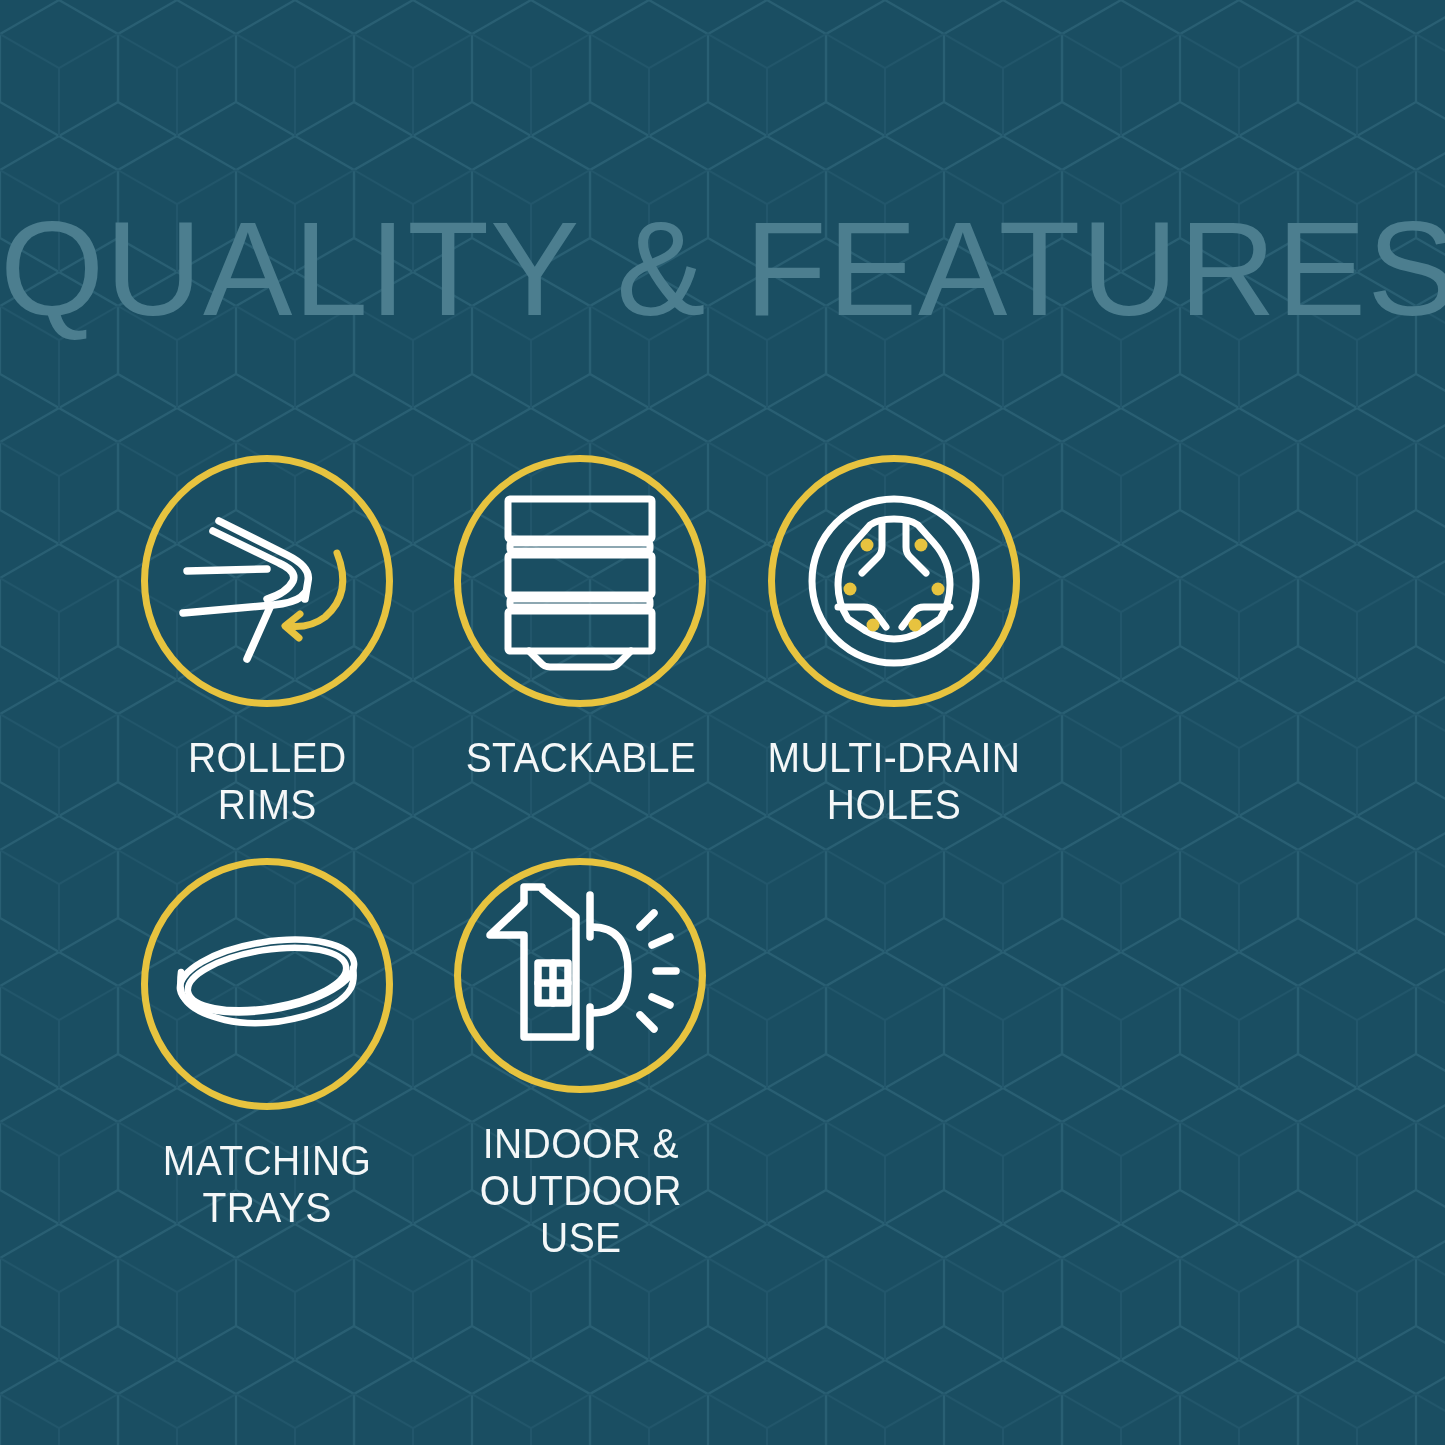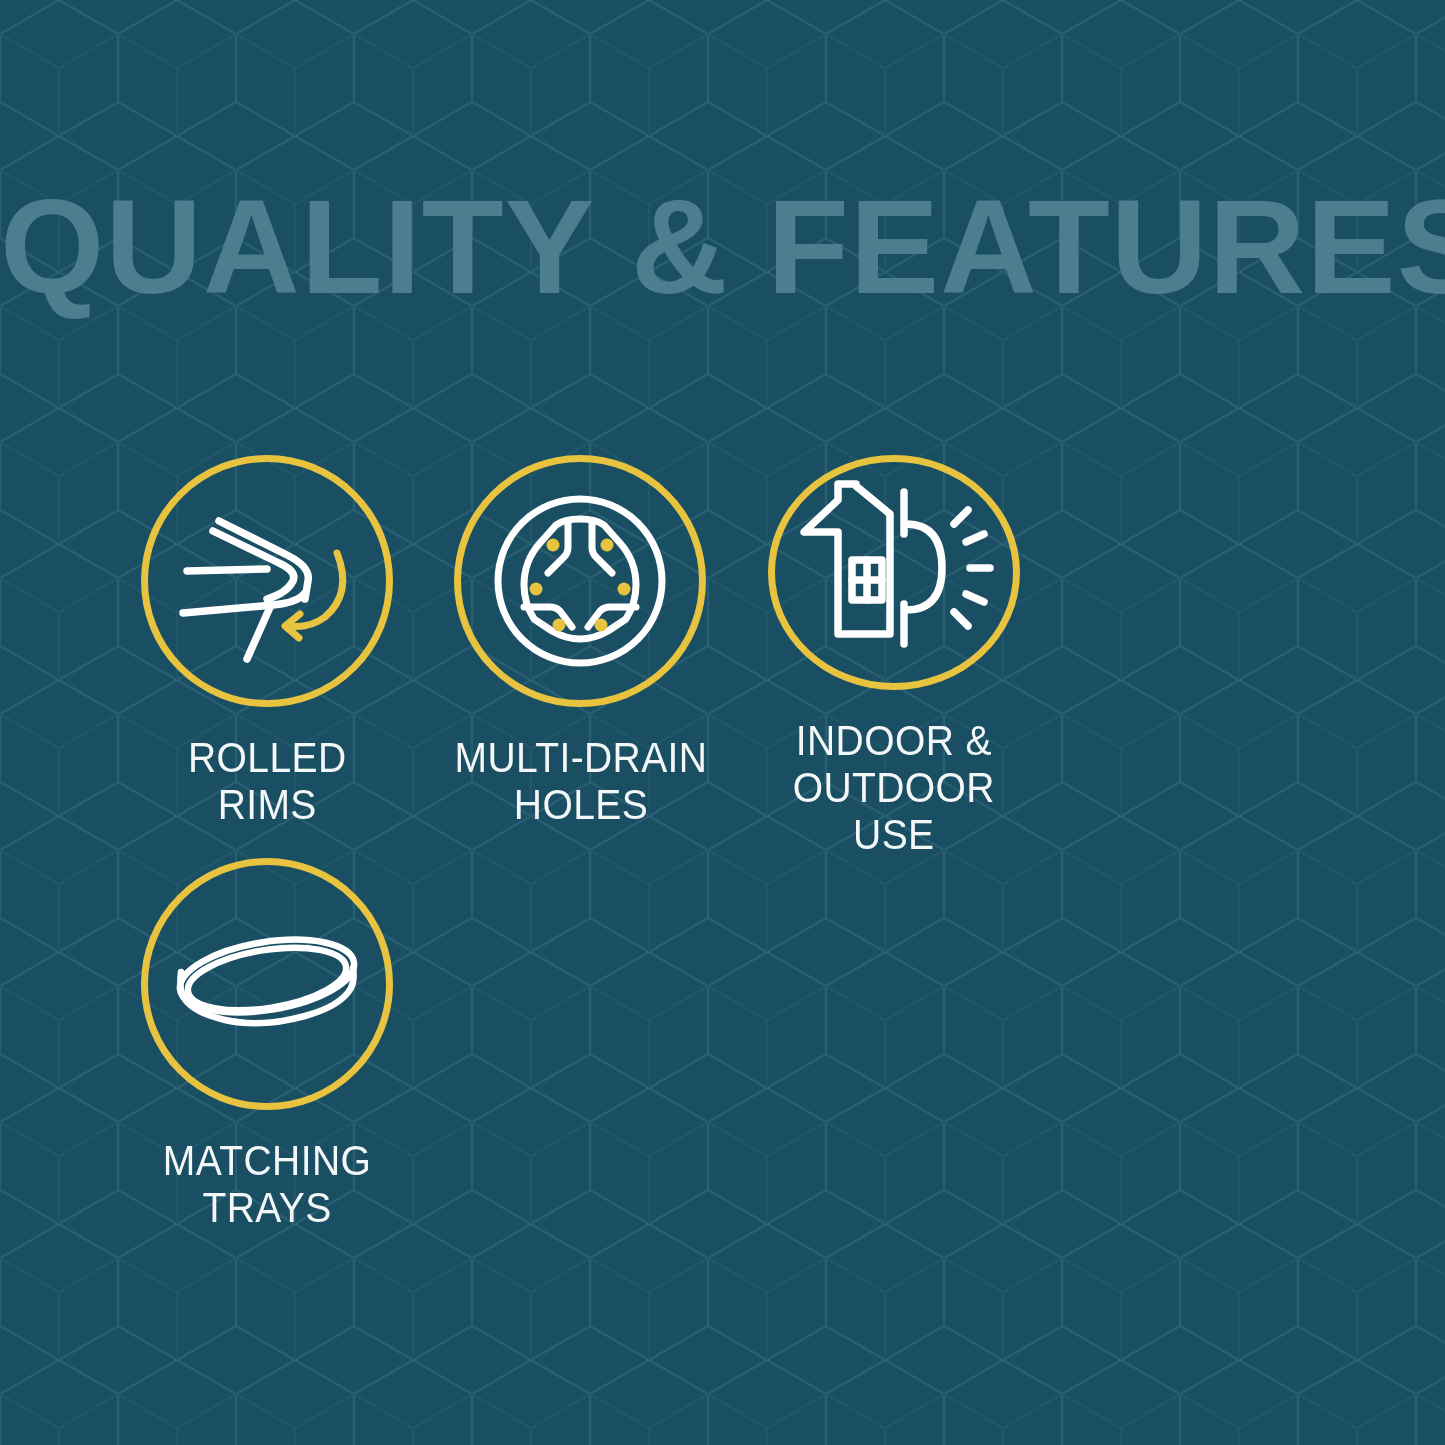--- a/index.html
+++ b/index.html
@@ -22,27 +22,27 @@
     inset: 0;
     z-index: 0;
     pointer-events: none;
   }
 
   
   #title {
     position: absolute;
     left: 0;
     right: 0;
-    top: 180px;
+    top: 202px;
     z-index: 2;
     text-align: center;
     font-family: "Liberation Sans", sans-serif;
     font-size: 134px;
     line-height: 1;
-    font-weight: 700;
+    font-weight: 400;
     letter-spacing: 1px;
     color: #4c7e8f;
     white-space: nowrap;
   }
 
   
   #grid {
     position: absolute;
     left: 0;
     top: 455px;
@@ -130,20 +130,36 @@
           <g fill="none" stroke="#e7c33f" stroke-width="7" stroke-linecap="round" stroke-linejoin="round">
             <path d="M170 72 Q186 112 158 136 Q142 148 120 145"></path>
             <path d="M133 133 L118 145 L132 157"></path>
           </g>
         </svg>
       </div>
       <div class="feature-label">ROLLED
 RIMS</div>
     </div>
 
+    <div class="feature">
+      <div class="badge">
+        <svg width="200" height="200" viewBox="0 0 200 200">
+          <g fill="none" stroke="#ffffff" stroke-width="7" stroke-linecap="round" stroke-linejoin="round">
+            <rect x="28" y="18" width="144" height="40" rx="2"></rect>
+            <rect x="30" y="62" width="140" height="8" rx="2"></rect>
+            <rect x="28" y="74" width="144" height="40" rx="2"></rect>
+            <rect x="30" y="118" width="140" height="8" rx="2"></rect>
+            <rect x="28" y="130" width="144" height="40" rx="2"></rect>
+            <path d="M48 170 L62 172 Q56 174 57 180 L70 184 Q64 186 65 190" stroke="none"></path>
+            <path d="M49 170 L61 182 Q64 186 70 186 L130 186 Q136 186 139 182 L151 170"></path>
+          </g>
+        </svg>
+      </div>
+      <div class="feature-label">STACKABLE</div>
+    </div>
 
     <div class="feature">
       <div class="badge">
         <svg width="200" height="200" viewBox="0 0 200 200">
           <g fill="none" stroke="#ffffff" stroke-width="7" stroke-linecap="round" stroke-linejoin="round">
             <circle cx="100" cy="100" r="82"></circle>
             <path d="M100 38
                      Q116 38 124 44
                      L140 62
                      Q156 80 156 104
@@ -171,54 +187,54 @@
           </g>
         </svg>
       </div>
       <div class="feature-label">MULTI-DRAIN
 HOLES</div>
     </div>
 
     <div class="feature">
       <div class="badge">
         <svg width="200" height="200" viewBox="0 0 200 200">
+          <g fill="none" stroke="#ffffff" stroke-width="6.5" stroke-linecap="round" stroke-linejoin="round">
+            <ellipse cx="100" cy="92" rx="88" ry="34" transform="rotate(-9 100 92)"></ellipse>
+            <ellipse cx="100" cy="95" rx="80" ry="29" transform="rotate(-9 100 95)"></ellipse>
+            <path d="M14 88
+                     Q12 104 16 112
+                     Q24 128 58 136
+                     Q94 144 138 132
+                     Q174 122 184 104
+                     Q188 96 186 84"></path>
+          </g>
+        </svg>
+      </div>
+      <div class="feature-label">MATCHING
+TRAYS</div>
+    </div>
+
+    <div class="feature">
+      <div class="badge">
+        <svg width="200" height="200" viewBox="0 0 200 200">
           <g fill="none" stroke="#ffffff" stroke-width="7.5" stroke-linecap="round" stroke-linejoin="round">
             <path d="M10 60 L44 28 L44 12 L62 12 L62 14 L96 42 L96 162 L44 162 L44 60 Z"></path>
             <path d="M58 88 L88 88 L88 128 L58 128 Z"></path>
             <path d="M73 88 L73 128"></path>
             <path d="M58 108 L88 108"></path>
             <path d="M110 20 L110 62"></path>
             <path d="M110 132 L110 172"></path>
             <path d="M112 52 Q148 52 148 96 Q148 138 112 138"></path>
             <path d="M160 52 L174 38"></path>
             <path d="M172 70 L190 62"></path>
             <path d="M176 96 L196 96"></path>
             <path d="M172 122 L190 130"></path>
             <path d="M160 140 L174 154"></path>
           </g>
         </svg>
       </div>
       <div class="feature-label">INDOOR &amp;
 OUTDOOR USE</div>
     </div>
 
-    <div class="feature">
-      <div class="badge">
-        <svg width="200" height="200" viewBox="0 0 200 200">
-          <g fill="none" stroke="#ffffff" stroke-width="6.5" stroke-linecap="round" stroke-linejoin="round">
-            <ellipse cx="100" cy="92" rx="88" ry="34" transform="rotate(-9 100 92)"></ellipse>
-            <ellipse cx="100" cy="95" rx="80" ry="29" transform="rotate(-9 100 95)"></ellipse>
-            <path d="M14 88
-                     Q12 104 16 112
-                     Q24 128 58 136
-                     Q94 144 138 132
-                     Q174 122 184 104
-                     Q188 96 186 84"></path>
-          </g>
-        </svg>
-      </div>
-      <div class="feature-label">MATCHING
-TRAYS</div>
-    </div>
-
 
   </div>
 </div>
 
 </body></html>

